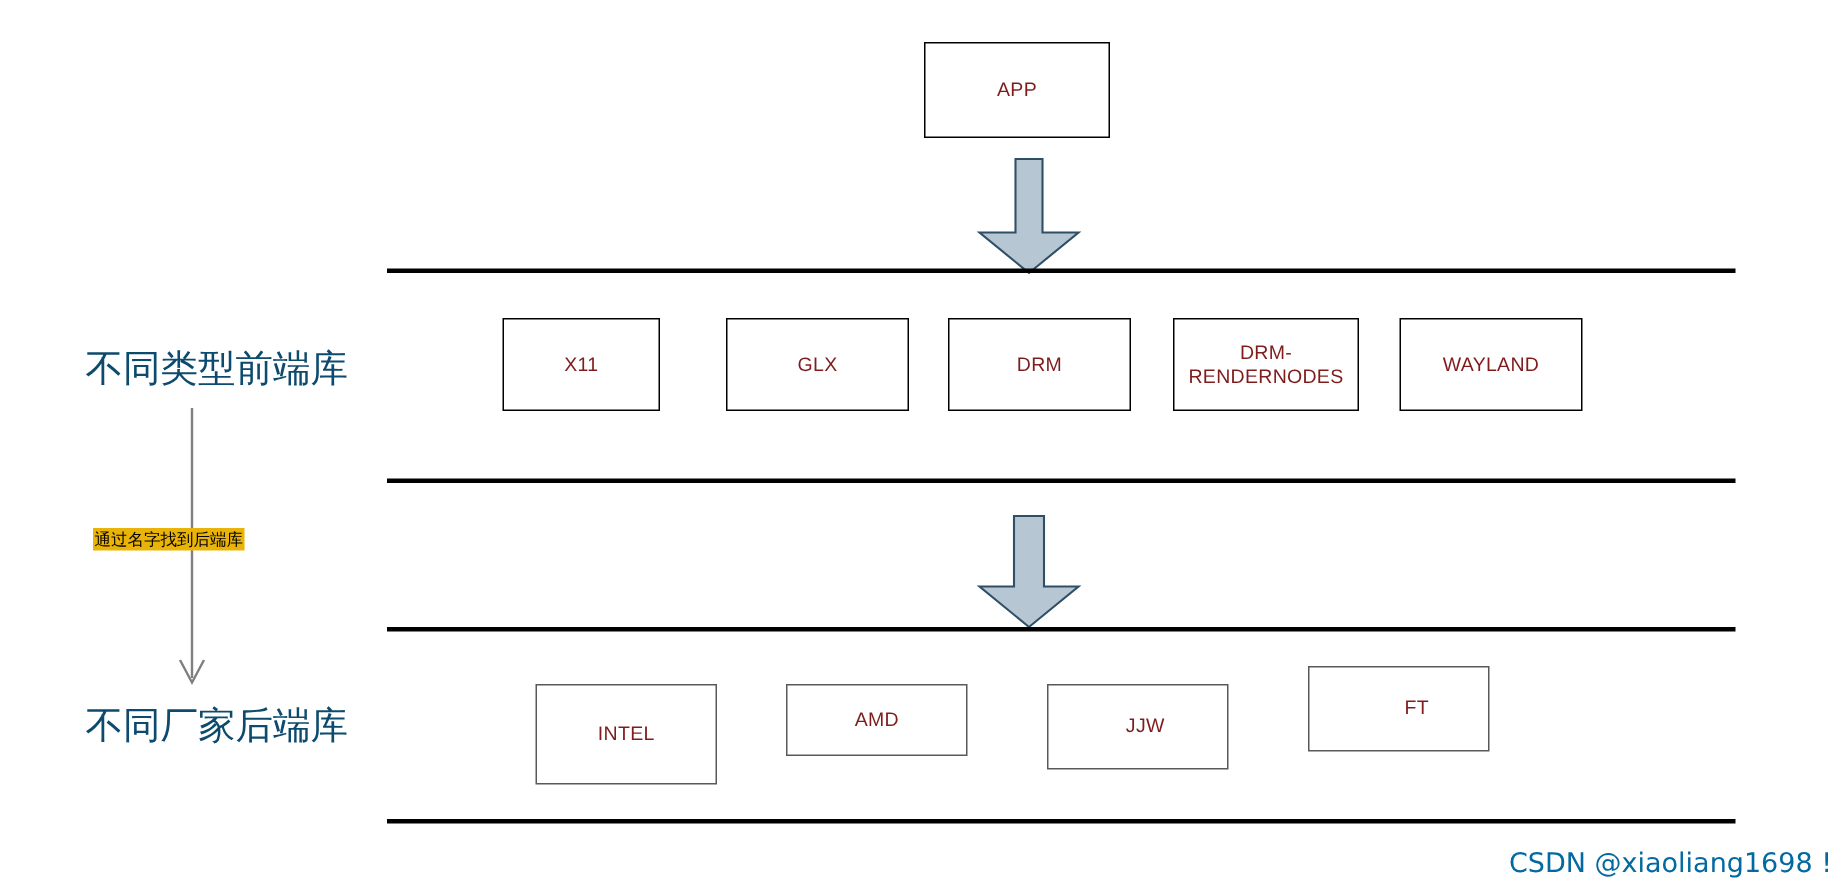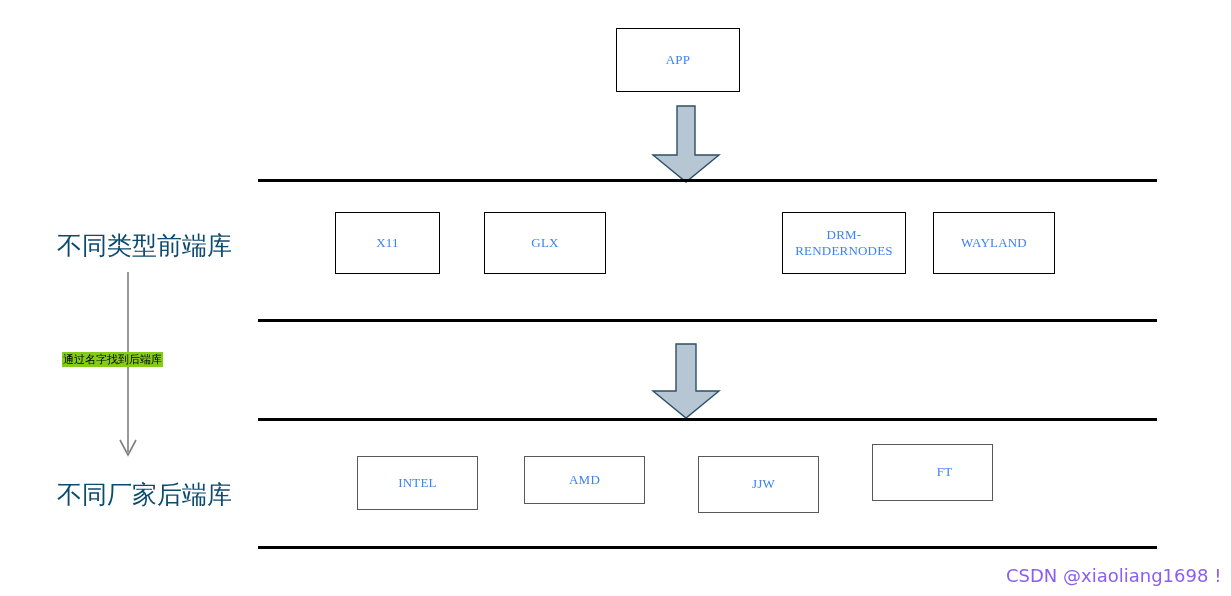--- a/index.html
+++ b/index.html
@@ -25,22 +25,21 @@
     box-sizing: border-box;
     background: #ffffff;
     border: 1px solid #000000;
     display: flex;
     align-items: center;
     justify-content: center;
     text-align: center;
     line-height: 1.25;
     font-size: 13px;
     letter-spacing: 0.2px;
-    color: #3b82f6;
-    font-family: Liberation Serif, serif;
+    color: #7f1d1d;
   }
   .box.gray-border { border: 1px solid #595959; }
 
   
   .rule {
     position: absolute;
     height: 3px;
     background: #000000;
   }
 
@@ -57,35 +56,35 @@
     white-space: nowrap;
     font-family: "DejaVu Sans", "Liberation Sans", sans-serif;
   }
 
   
   .annot-label {
     position: absolute;
     font-size: 11px;
     color: #000000;
     white-space: nowrap;
-    background: #84cc16;
+    background: #eab308;
     padding: 0 1px;
     font-family: "DejaVu Sans", "Liberation Sans", sans-serif;
   }
 
   
   .v-arrow {
     position: absolute;
   }
 
   
   .watermark {
     position: absolute;
     font-size: 18px;
-    color: #8b5cf6;
+    color: #0369a1;
     white-space: nowrap;
     font-family: "DejaVu Sans", "Liberation Sans", sans-serif;
   }
 </style>
 </head>
 <body>
 
 <div id="canvas">
 
   <div class="box" style="left:616px; top:28px; width:124px; height:64px; font-size:13px;">
@@ -103,20 +102,23 @@
   <div class="side-label" style="left:57px; top:229px;">不同类型前端库</div>
 
   <div class="box" style="left:335px; top:212px; width:105px; height:62px;">
     <span>X11</span>
   </div>
 
   <div class="box" style="left:484px; top:212px; width:122px; height:62px;justify-content:center;">
     <span>GLX</span>
   </div>
 
+  <div class="box" style="left:632px; top:212px; width:122px; height:62px;">
+    <span>DRM</span>
+  </div>
 
   <div class="box" style="left:782px; top:212px; width:124px; height:62px;">
     <span style="white-space:pre-line;">DRM-
 RENDERNODES</span>
   </div>
 
   <div class="box" style="left:933px; top:212px; width:122px; height:62px;">
     <span>WAYLAND</span>
   </div>
 
@@ -132,23 +134,23 @@
   <div class="annot-label" style="left:62px; top:352px;">通过名字找到后端库</div>
 
   <div class="block-arrow" style="left:650px; top:343px; width:72px; height:76px;">
     <svg width="72" height="76" viewBox="0 0 72 76" xmlns="http://www.w3.org/2000/svg">
       <polygon points="26,1 46,1 46,48 69,48 36,75 3,48 26,48" fill="#b7c6d3" stroke="#2e4f66" stroke-width="1.4"></polygon>
     </svg>
   </div>
 
   <div class="rule" style="left:258px; top:418px; width:899px;"></div>
 
-  <div class="side-label" style="left:57px; top:478px;text-align:right;">不同厂家后端库</div>
+  <div class="side-label" style="left:57px; top:467px;text-align:right;">不同厂家后端库</div>
 
-  <div class="box gray-border" style="left:357px; top:456px; width:121px; height:54px;text-align:center;">
+  <div class="box gray-border" style="left:357px; top:456px; width:121px; height:67px;text-align:center;">
     <span>INTEL</span>
   </div>
 
   <div class="box gray-border" style="left:524px; top:456px; width:121px; height:48px;">
     <span>AMD</span>
   </div>
 
   <div class="box gray-border" style="left:698px; top:456px; width:121px; height:57px;padding-left:10px;">
     <span>JJW</span>
   </div>

